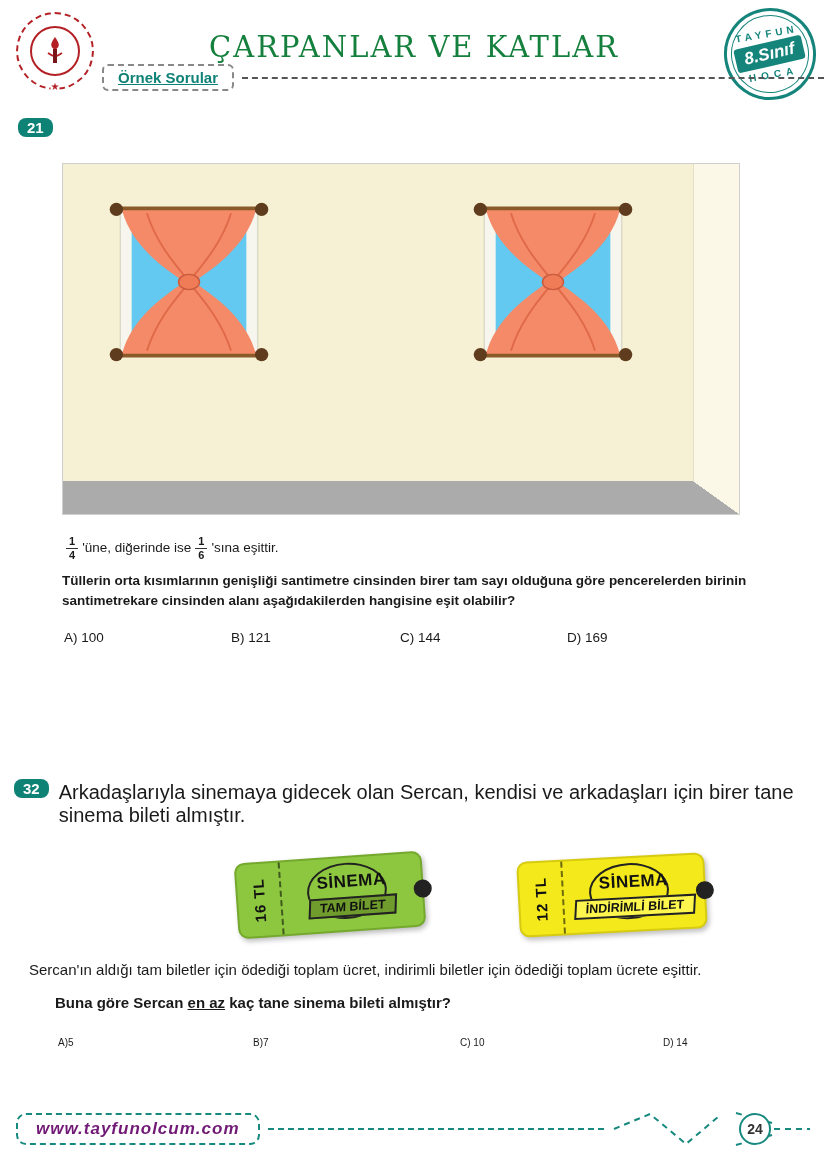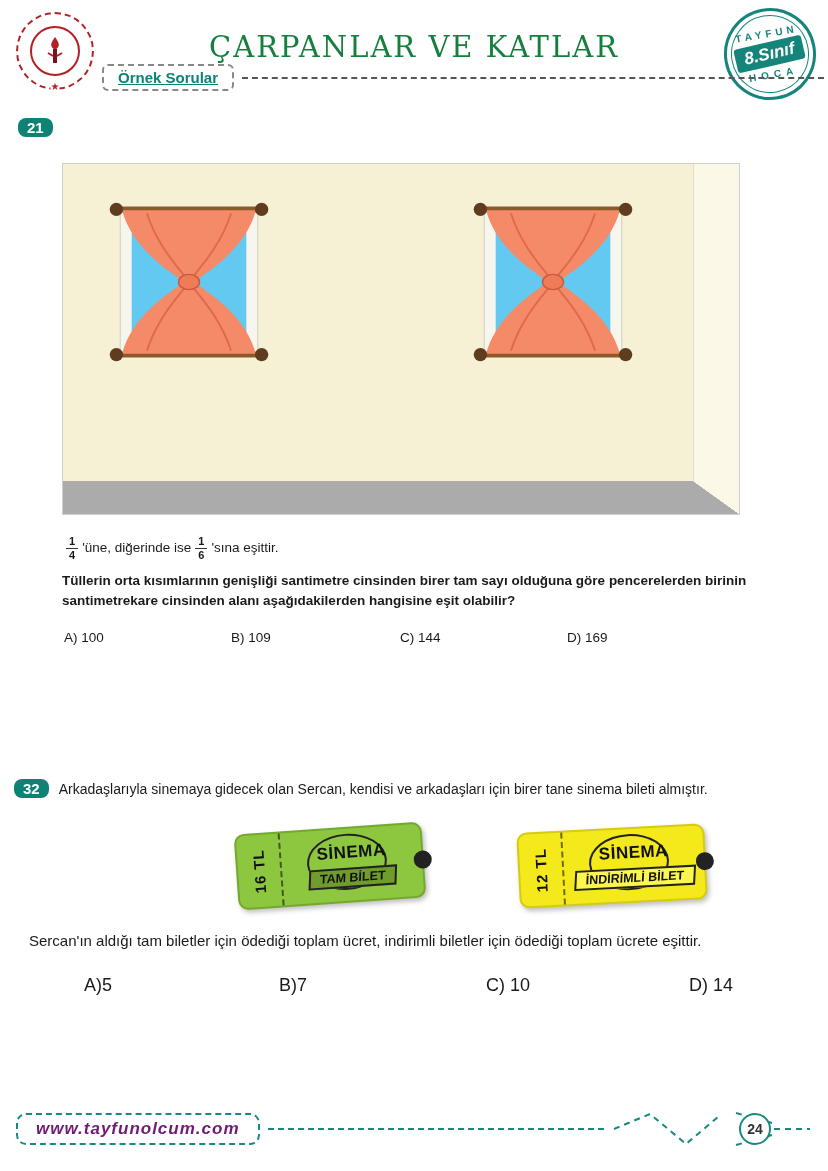--- a/index.html
+++ b/index.html
@@ -96,21 +96,21 @@
     margin:10px 26px 0 62px; font-weight:bold; font-size:13.5px; line-height:1.45;
   }
   .options21{
     margin:20px 0 0 64px; display:grid; grid-template-columns:167px 169px 167px auto;
     font-size:13.5px;
   }
 
   
   .q22-section{ margin-top:134px; }
   .q22-row{ padding-left:14px; gap:10px; }
-  .q22-row .q-text{ font-size:14px; padding-top:2px; }
+  .q22-row .q-text{ font-size:20px; padding-top:2px; }
   .q22-p2{ margin:14px 40px 0 48px; font-size:15px; }
 
   .tickets{ display:flex; margin:30px 0 0 236px; gap:94px; }
   .ticket{
     position:relative; width:188px; height:76px; border-radius:10px; display:flex;
     box-shadow:2px 3px 5px rgba(0,0,0,0.25);
   }
   .ticket.green{ background:#8dc73f; border:2px solid #74a92d; transform:rotate(-4deg); }
   .ticket.yellow{ background:#f4ea1b; border:2px solid #d6cb10; transform:rotate(-3deg); }
   .stub{
@@ -138,22 +138,22 @@
   .yellow .tband{ background:#fdf64e; }
   .notch{
     position:absolute; right:-10px; top:50%; transform:translateY(-50%);
     width:18px; height:18px; border-radius:50%; background:#222;
   }
 
   .q22-p3{ margin:28px 40px 0 29px; font-size:15px; }
   .q22-question{ margin:16px 40px 0 55px; font-size:15px; font-weight:bold; }
   .u{ text-decoration:underline; }
   .options22{
-    margin:26px 0 0 84px; display:grid; grid-template-columns:195px 207px 203px auto;
-    font-size:18px;
+    margin:26px 0 0 58px; display:grid; grid-template-columns:195px 207px 203px auto;
+    font-size:10px;
   }
 
   
   .footer{
     position:absolute; left:0; right:0; bottom:18px;
     display:flex; align-items:center; padding:0 16px;
   }
   .site-box{
     border:2px dashed #17897e; border-radius:10px; padding:4px 18px;
     color:#701a75; font-weight:bold; font-style:italic; font-size:17px;
@@ -244,21 +244,21 @@
       </span><span>'üne, diğerinde ise</span><span class="frac">
         <span class="num">1</span>
         <span class="den">6</span>
       </span><span>'sına eşittir.</span>
   </div>
 
   <div class="q-question">Tüllerin orta kısımlarının genişliği santimetre cinsinden birer tam sayı olduğuna göre pencerelerden birinin santimetrekare cinsinden alanı aşağıdakilerden hangisine eşit olabilir?</div>
 
   <div class="options21">
     <span>A) 100</span>
-    <span>B) 109</span>
+    <span>B) 121</span>
     <span>C) 144</span>
     <span>D) 169</span>
   </div>
 
   <div class="q22-section">
     <div class="q-row q22-row">
       <span class="q-badge">32</span>
       <span class="q-text">Arkadaşlarıyla sinemaya gidecek olan Sercan, kendisi ve arkadaşları için birer tane sinema bileti almıştır.</span>
     </div>
 
@@ -283,20 +283,23 @@
           <div class="logo-circle"></div>
           <div class="brand">SİNEMA</div>
           <div class="tband">İNDİRİMLİ BİLET</div>
         </div>
         <div class="notch"></div>
       </div>
     </div>
 
     <div class="q22-p3">Sercan'ın aldığı tam biletler için ödediği toplam ücret, indirimli biletler için ödediği toplam ücrete eşittir.</div>
 
+    <div class="q22-question">
+      <span>Buna göre Sercan </span><span class="u">en az</span><span> kaç tane sinema bileti almıştır?</span>
+    </div>
 
     <div class="options22">
       <span>A)5</span>
       <span>B)7</span>
       <span>C) 10</span>
       <span>D) 14</span>
     </div>
   </div>
 
   <div class="footer">

